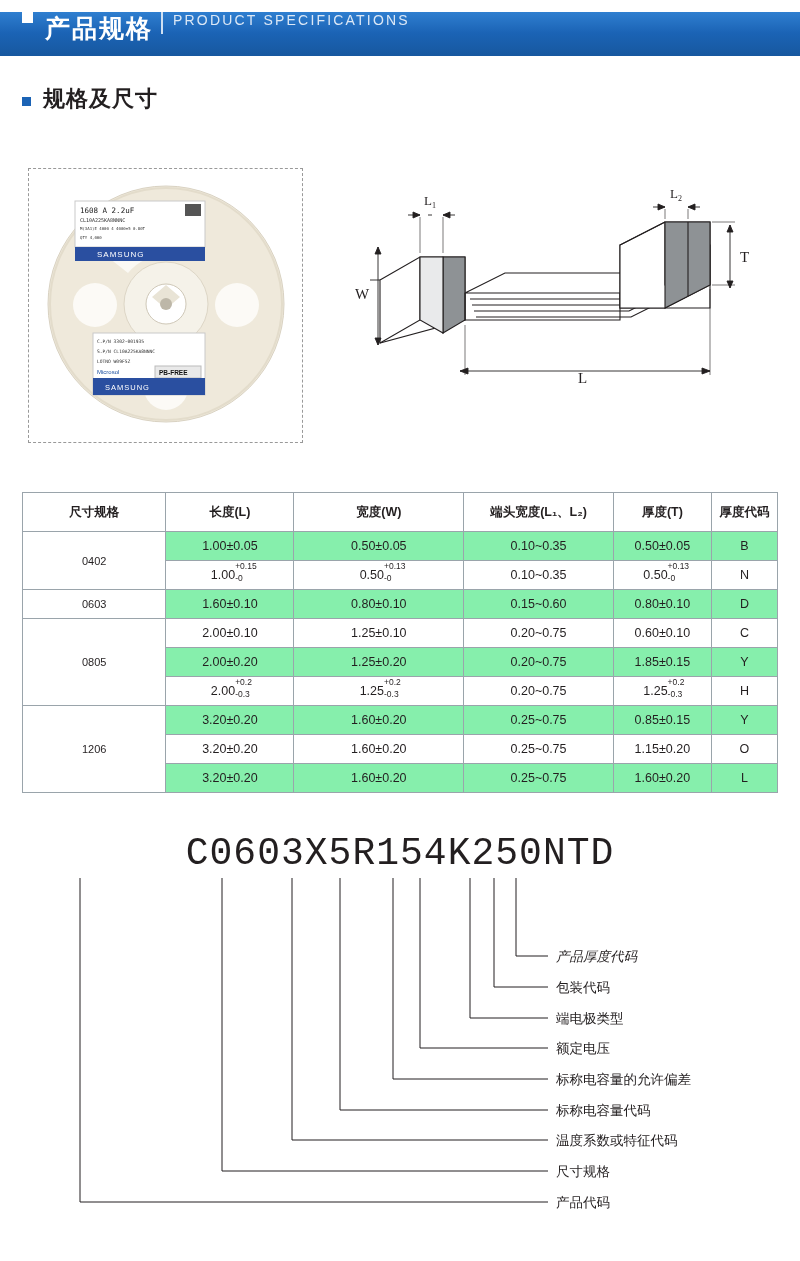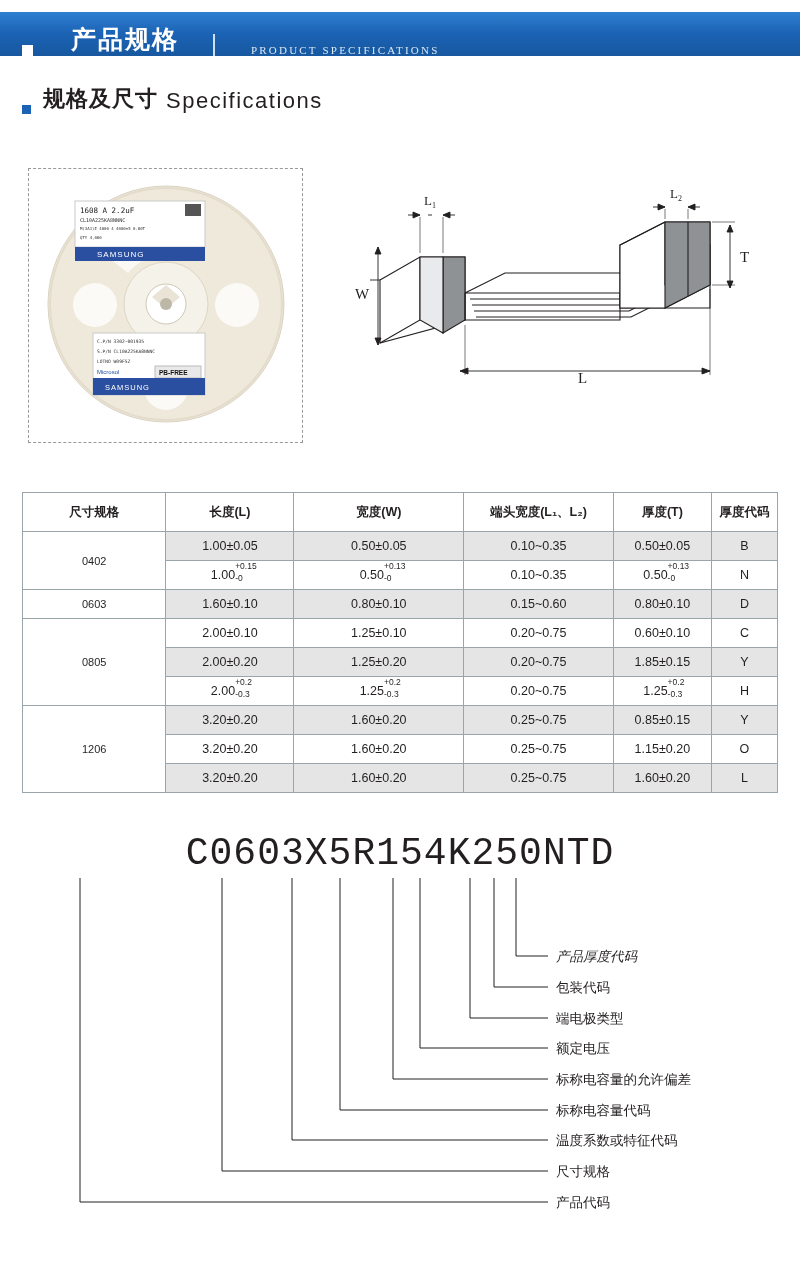--- a/index.html
+++ b/index.html
@@ -10,40 +10,40 @@
     font-family: "Liberation Sans", sans-serif;
     color: #231f20;
     position: relative;
     overflow: hidden;
   }
 
   
   .header {
     position:absolute; left:0; top:12px; width:800px; height:44px;
     background: linear-gradient(to bottom, #2f7fd0 0%, #1b63b5 48%, #17589f 100%);
-    display:flex; align-items:flex-end;gap:26px;
+    display:flex; align-items:flex-start;
   }
   .header .sq {
     width:11px; height:11px; background:#ffffff; margin-left:22px; margin-right:12px;
     flex:0 0 auto;
   }
   .header .cn {
     font-size:25px; font-weight:bold; color:#fff; letter-spacing:2px;
     font-family:"DejaVu Sans", sans-serif;
   }
   .header .bar {
     width:2px; height:22px; background:#cfe0f2; margin:0 10px 0 8px;
   }
   .header .en {
-    font-size:11px; color:#dce8f6; letter-spacing:2.2px;font-family:Liberation Serif, serif;
+    font-size:14px; color:#dce8f6; letter-spacing:2.2px;
   }
 
   
   .sect {
-    position:absolute; left:22px; top:84px; display:flex; align-items:flex-end;
+    position:absolute; left:22px; top:84px; display:flex; align-items:center;
   }
   .sect .sq {
     width:9px; height:9px; background:#1b63b5; margin-right:12px; margin-top:4px;
   }
   .sect .t-cn {
     font-size:22px; font-weight:bold; color:#231f20; letter-spacing:1px;
     font-family:"DejaVu Sans", sans-serif;
   }
   .sect .t-en {
     font-size:22px; color:#231f20; letter-spacing:1.5px; margin-left:8px;
@@ -68,21 +68,21 @@
   table.spec th, table.spec td {
     border:1px solid #9aa4ab;
     text-align:center;
     height:29px;
     padding:0 2px;
     font-weight:normal;
     color:#231f20;
     vertical-align:middle;
   }
   table.spec th { font-weight:bold; font-size:12.5px; height:39px; background:#fff; }
-  table.spec td.shade { background:#e5e5e5; }
+  table.spec td.shade { background:#86efac; }
   table.spec td.size { font-size:11px; }
   .col1 { width:150px; }
   .col2 { width:132px; }
   .col3 { width:176px; }
   .col4 { width:155px; }
   .col5 { width:100px; }
   .col6 { width:69px; }
   .tol { display:inline-block; position:relative; }
   .tol .u { position:absolute; left:0; top:-7px; font-size:8.5px; white-space:nowrap;}
   .tol .d { position:absolute; left:0; top:5px;  font-size:8.5px; white-space:nowrap;}
@@ -107,21 +107,20 @@
 <div class="header">
   <div class="sq"></div>
   <div class="cn">产品规格</div>
   <div class="bar"></div>
   <div class="en">PRODUCT SPECIFICATIONS</div>
 </div>
 
 <div class="sect">
   <div class="sq"></div>
   <div class="t-cn">规格及尺寸</div>
-  <div class="t-en">Specifications</div>
 </div>
 
 <div class="photo-box">
   <div class="reel-wrap">
     <svg width="262" height="262" viewBox="0 0 262 262">
 
       <circle cx="131" cy="131" r="118" fill="#efe9db" stroke="#d9d2c2" stroke-width="1"></circle>
       <circle cx="131" cy="131" r="116" fill="none" stroke="#e3dccb" stroke-width="2"></circle>
 
       <path d="M55 70 a 90 90 0 0 1 35 -26 l 22 42 a 48 48 0 0 0 -19 14 z" fill="#fdfcf8" opacity="0.85"></path>

